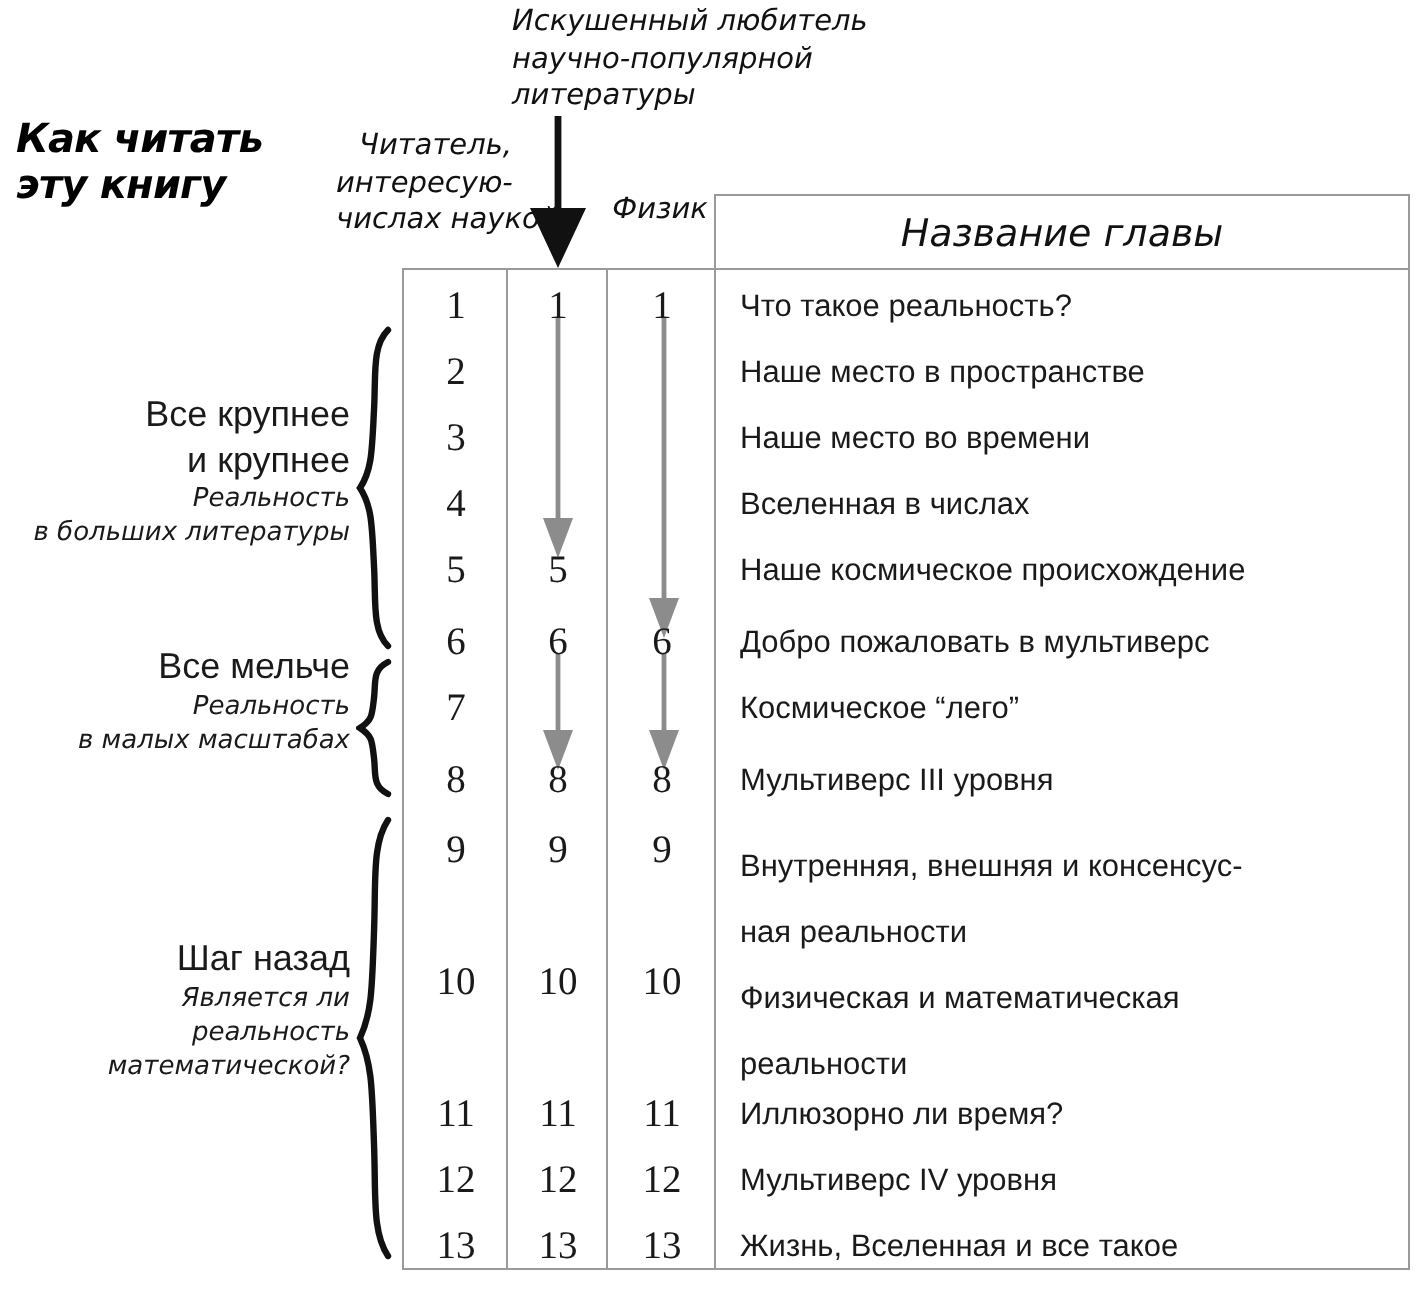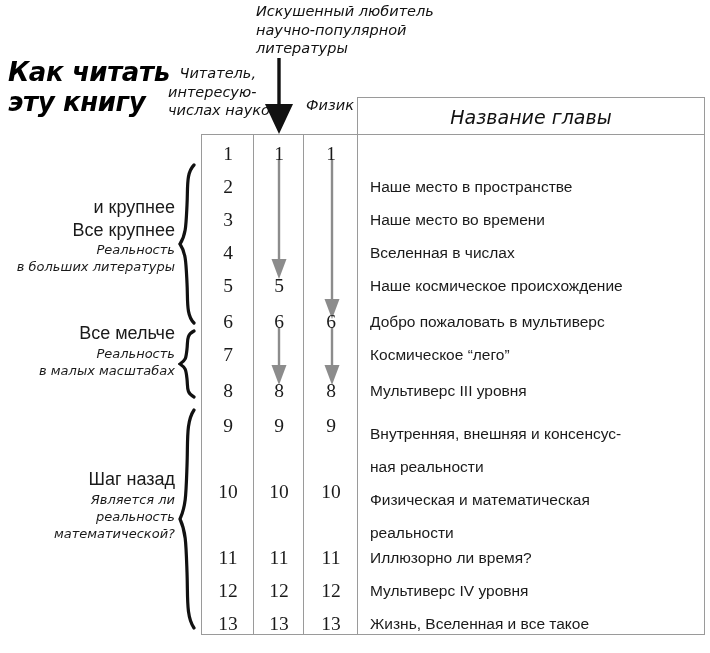--- a/index.html
+++ b/index.html
@@ -19,21 +19,21 @@
   
   #title-block {
     position: absolute;
     left: 8px;
     top: 58px;
     width: 170px;
     text-align: left;
     font-family: "DejaVu Sans", sans-serif;
     font-weight: bold;
     font-style: italic;
-    font-size: 26px;
+    font-size: 20px;
     line-height: 1.14;
     letter-spacing: -0.4px;
     color: #000;
   }
 
   
   .col-head {
     position: absolute;
     font-family: "DejaVu Sans", sans-serif;
     font-style: italic;
@@ -214,20 +214,21 @@
     <polygon points="7.5,140 22.5,140 15,160" fill="#8c8c8c"></polygon>
   </svg>
   <svg class="route" style="left:115px; top:192px; width:30px; height:58px;" viewBox="0 0 30 58">
     <line x1="15" y1="0" x2="15" y2="42" stroke="#8c8c8c" stroke-width="2.4"></line>
     <polygon points="7.5,38 22.5,38 15,58" fill="#8c8c8c"></polygon>
   </svg>
 
   <div class="num c1" style="top:8px;">1</div>
   <div class="num c2" style="top:8px;">1</div>
   <div class="num c3" style="top:8px;">1</div>
+  <div class="ctitle" style="top:10px;">Что такое реальность?</div>
 
   <div class="num c1" style="top:41px;">2</div>
   <div class="num c2" style="top:41px;"></div>
   <div class="num c3" style="top:41px;"></div>
   <div class="ctitle" style="top:43px;">Наше место в пространстве</div>
 
   <div class="num c1" style="top:74px;">3</div>
   <div class="num c2" style="top:74px;"></div>
   <div class="num c3" style="top:74px;"></div>
   <div class="ctitle" style="top:76px;">Наше место во времени</div>
@@ -280,22 +281,22 @@
   <div class="ctitle" style="top:447px;">Мультиверс IV уровня</div>
 
   <div class="num c1" style="top:478px;">13</div>
   <div class="num c2" style="top:478px;">13</div>
   <div class="num c3" style="top:478px;">13</div>
   <div class="ctitle" style="top:480px;">Жизнь, Вселенная и все такое</div>
 </div>
 
 <div class="brace-group">
   <div class="brace-text" style="left:10px; top:196px; width:165px;">
+    <span class="big">Все крупнее</span>
     <span class="big">и крупнее</span>
-    <span class="big">Все крупнее</span>
     <span class="small">Реальность</span>
     <span class="small">в больших литературы</span>
   </div>
   <svg class="brace-svg" style="left:178px; top:163px; width:22px; height:162px;" viewBox="0 0 22 162" preserveAspectRatio="none">
     <path d="M16,2 C8,10 10,24 9,42 C8,62 8,72 2,81 C8,90 8,100 9,120 C10,138 8,152 16,160" fill="none" stroke="#111111" stroke-width="3.2" stroke-linecap="round"></path>
   </svg>
 </div>
 
 <div class="brace-group">
   <div class="brace-text" style="left:10px; top:322px; width:165px;">

